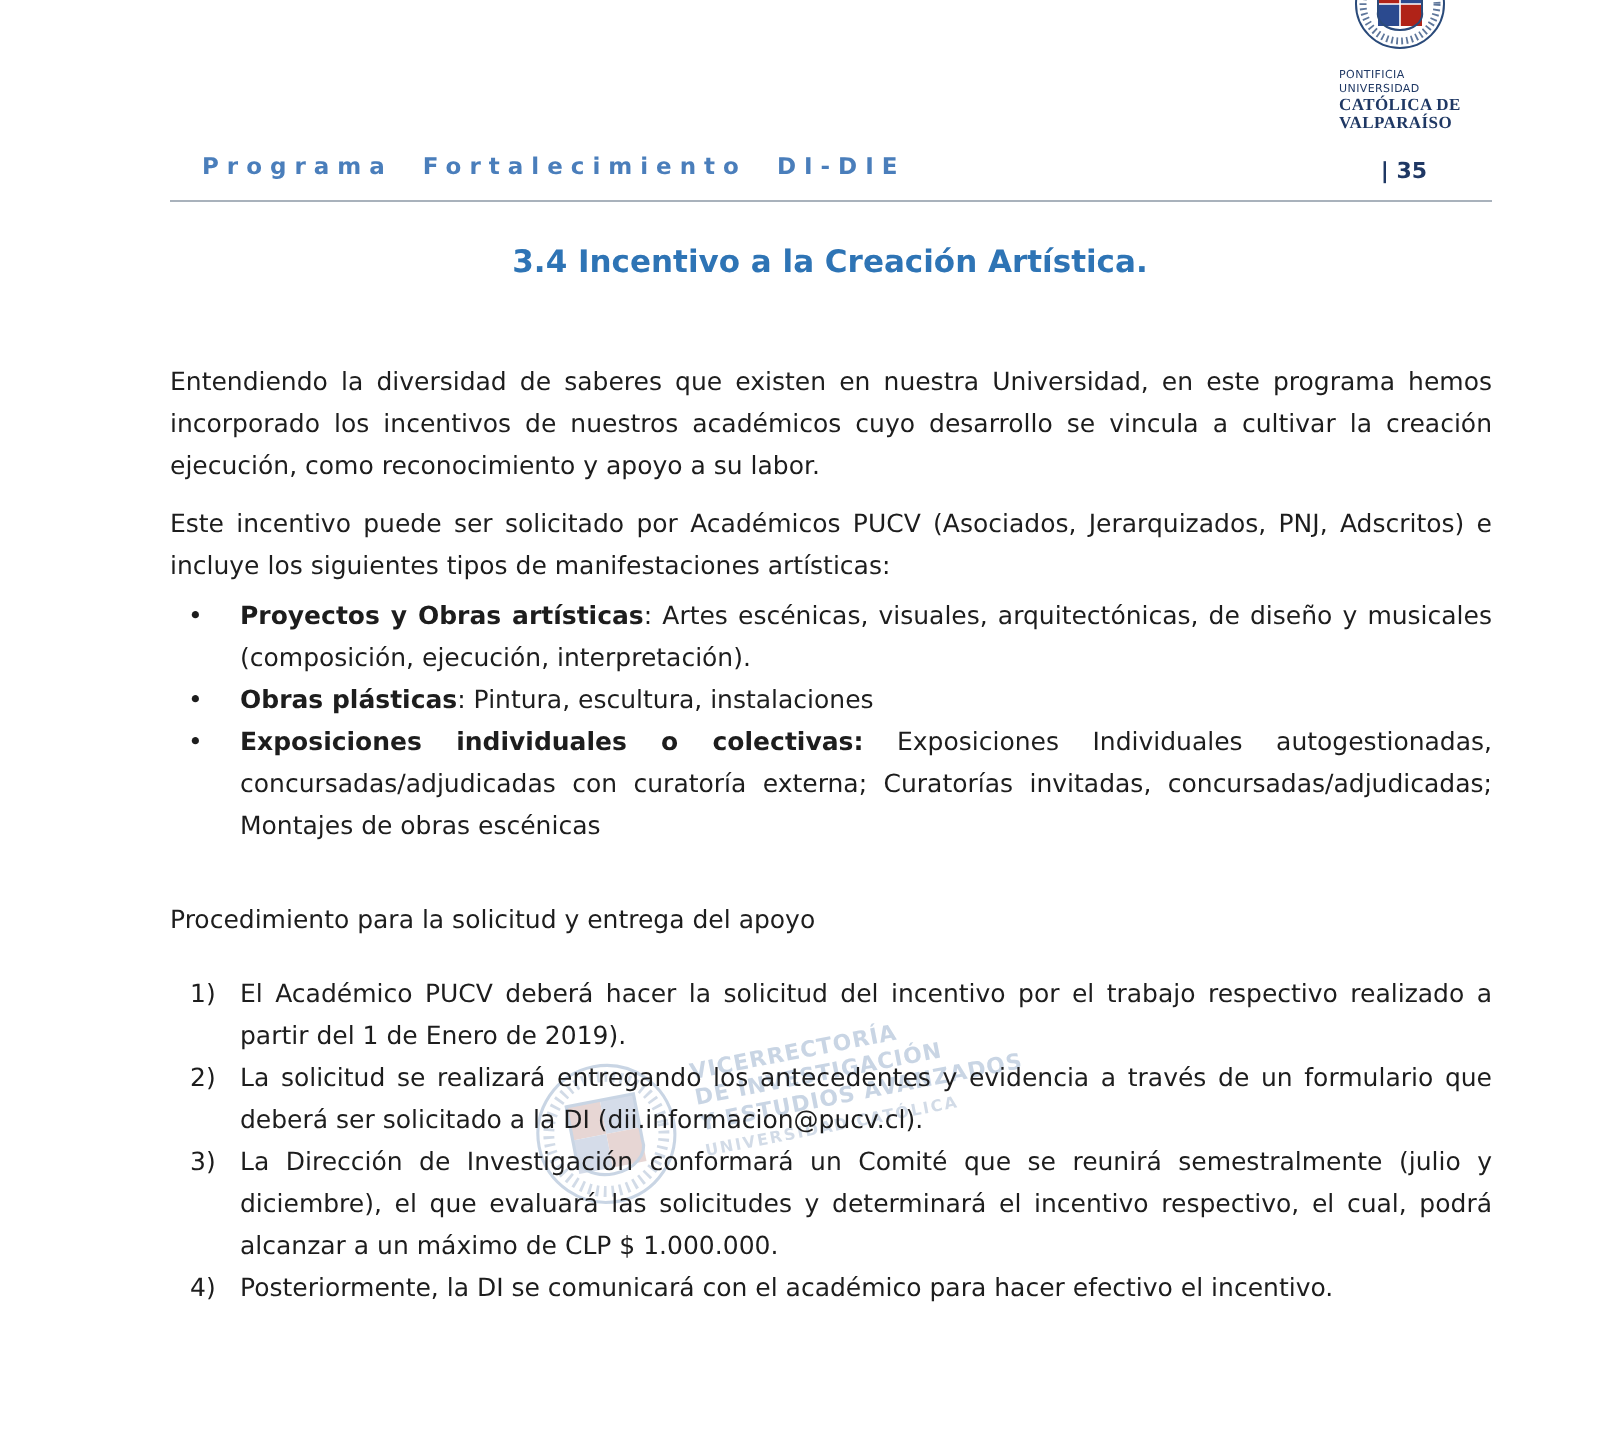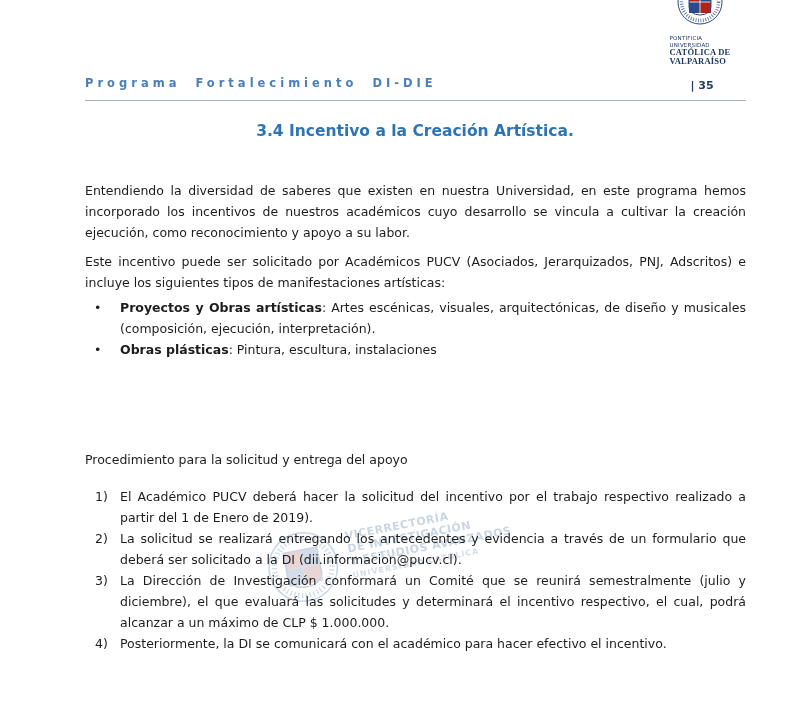--- a/index.html
+++ b/index.html
@@ -24,20 +24,21 @@
     align-items: flex-end;
   }
   .program-title {
     color: #4a7ebb;
     font-weight: bold;
     font-size: 11.5px;
     letter-spacing: 4px;
     word-spacing: 7px;
     padding-bottom: 6px;
     white-space: nowrap;
+    margin-left: 16px;
   }
   .logo-cluster {
     display: flex;
     align-items: center;
     gap: 5px;
     flex-direction: column;
   }
   .logo-left {
     text-align: right;
     color: #1f3864;
@@ -255,20 +256,23 @@
     <p class="para para-1">Entendiendo la diversidad de saberes que existen en nuestra Universidad, en este programa hemos incorporado los incentivos de nuestros académicos cuyo desarrollo se vincula a cultivar la creación ejecución, como reconocimiento y apoyo a su labor.</p>
     <p class="para para-2">Este incentivo puede ser solicitado por Académicos PUCV (Asociados, Jerarquizados, PNJ, Adscritos) e incluye los siguientes tipos de manifestaciones artísticas:</p>
 
     <ul class="bullet-list">
       <li class="bullet-item">
         <span class="bold">Proyectos y Obras artísticas</span><span>: Artes escénicas, visuales, arquitectónicas, de diseño y musicales (composición, ejecución, interpretación).</span>
       </li>
       <li class="bullet-item">
         <span class="bold">Obras plásticas</span><span>: Pintura, escultura, instalaciones</span>
       </li>
+      <li class="bullet-item">
+        <span class="bold">Exposiciones individuales o colectivas:</span><span> Exposiciones Individuales autogestionadas, concursadas/adjudicadas con curatoría externa; Curatorías invitadas, concursadas/adjudicadas; Montajes de obras escénicas</span>
+      </li>
     </ul>
 
     <p class="procedure-heading">Procedimiento para la solicitud y entrega del apoyo</p>
 
     <div class="numbered-list">
       <div class="numbered-item">
         <span class="num">1)</span>
         <span class="txt">El Académico PUCV deberá hacer la solicitud del incentivo por el trabajo respectivo realizado a partir del 1 de Enero de 2019).</span>
       </div>
       <div class="numbered-item">

